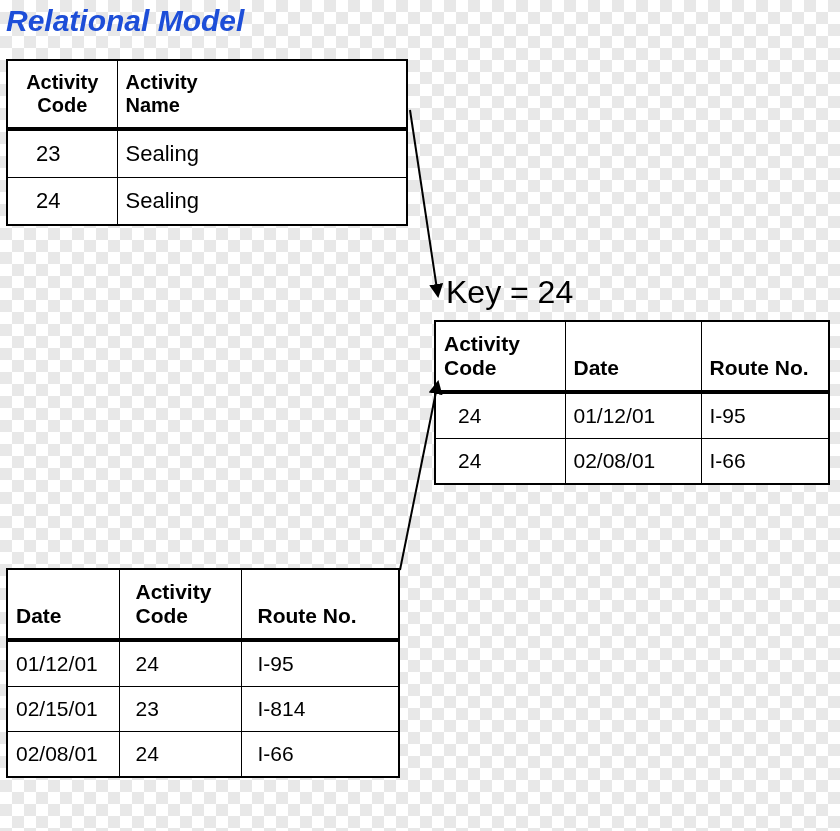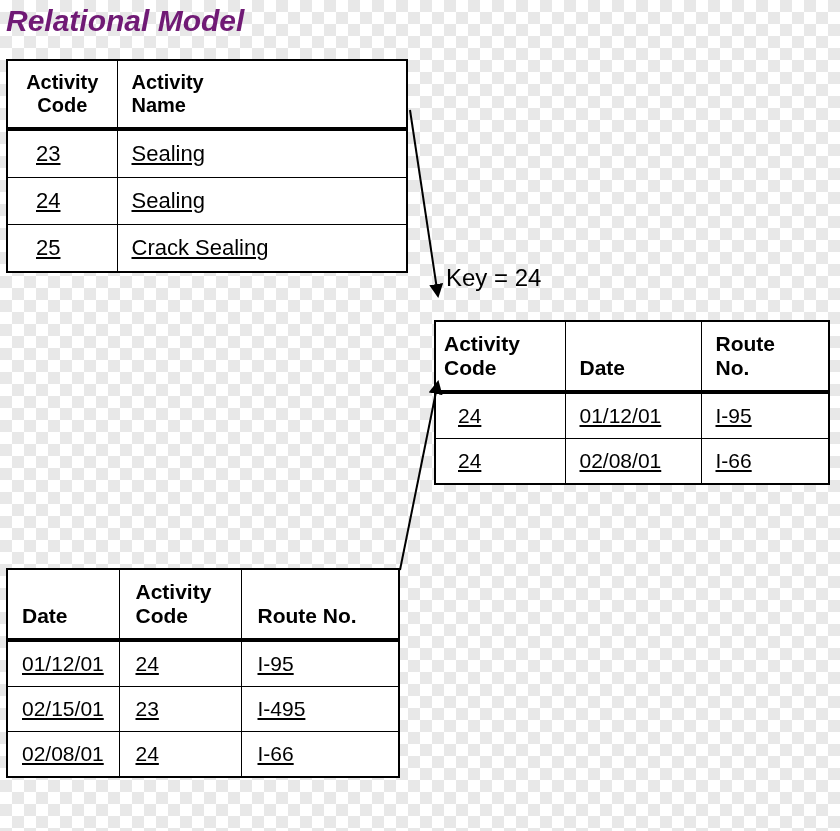--- a/index.html
+++ b/index.html
@@ -21,45 +21,44 @@
       background-position: 0 0, 0 12px, 12px -12px, -12px 0px;
       background-color: #ffffff;
     }
     .title {
       position: absolute;
       top: 4px;
       left: 6px;
       font-size: 30px;
       font-weight: bold;
       font-style: italic;
-      color: #701a75;
+      color: #1d4ed8;
     }
     .rel-table {
       position: absolute;
       border: 2px solid #000;
       background: #fff;
       border-collapse: collapse;
     }
     .rel-table th,
     .rel-table td {
       border: 1px solid #000;
-      padding: 10px 14px;
+      padding: 10px 8px;
       text-align: left;
       background: #fff;
       font-size: 22px;
     }
     .rel-table th {
       font-weight: bold;
       border-bottom: 4px solid #000;
       font-size: 20px;
       vertical-align: top;
     }
     .rel-table td {
       font-weight: normal;
-      text-decoration: underline;
     }
     #table1 {
       top: 59px;
       left: 6px;
     }
     #table1 th:nth-child(1),
     #table1 td:nth-child(1) { width: 110px; text-align: center;}
     #table1 td:nth-child(1) { text-align: left; padding-left: 28px; }
     #table1 th:nth-child(2),
     #table1 td:nth-child(2) { width: 290px; }
@@ -88,23 +87,23 @@
     #table3 th:nth-child(1) { padding-left: 8px; }
     #table3 th:nth-child(2),
     #table3 td:nth-child(2) { width: 136px; }
     #table3 th:nth-child(3),
     #table3 td:nth-child(3) { width: 128px; }
     #table3 th:nth-child(2) { vertical-align: bottom; }
     #table3 th:nth-child(3) { vertical-align: bottom; }
 
     .key-label {
       position: absolute;
-      top: 264px;
+      top: 274px;
       left: 446px;
-      font-size: 24px;
+      font-size: 32px;
       font-weight: normal;
       color: #000;
     }
     svg.arrows {
       position: absolute;
       top: 0;
       left: 0;
       width: 840px;
       height: 831px;
       pointer-events: none;
@@ -124,45 +123,41 @@
     </thead>
   <tbody>
     <tr>
         <td>23</td>
         <td>Sealing</td>
       </tr>
     <tr>
         <td>24</td>
         <td>Sealing</td>
       </tr>
-    <tr>
-        <td>25</td>
-        <td>Crack Sealing</td>
-      </tr>
   </tbody>
 </table>
 
 <table id="table2" class="rel-table">
   <thead>
       <tr>
     <th>Date</th>
     <th>Activity<br>Code</th>
     <th>Route No.</th>
   </tr>
     </thead>
   <tbody>
     <tr>
         <td>01/12/01</td>
         <td>24</td>
         <td>I-95</td>
       </tr>
     <tr>
         <td>02/15/01</td>
         <td>23</td>
-        <td>I-495</td>
+        <td>I-814</td>
       </tr>
     <tr>
         <td>02/08/01</td>
         <td>24</td>
         <td>I-66</td>
       </tr>
   </tbody>
 </table>
 
 <table id="table3" class="rel-table">

